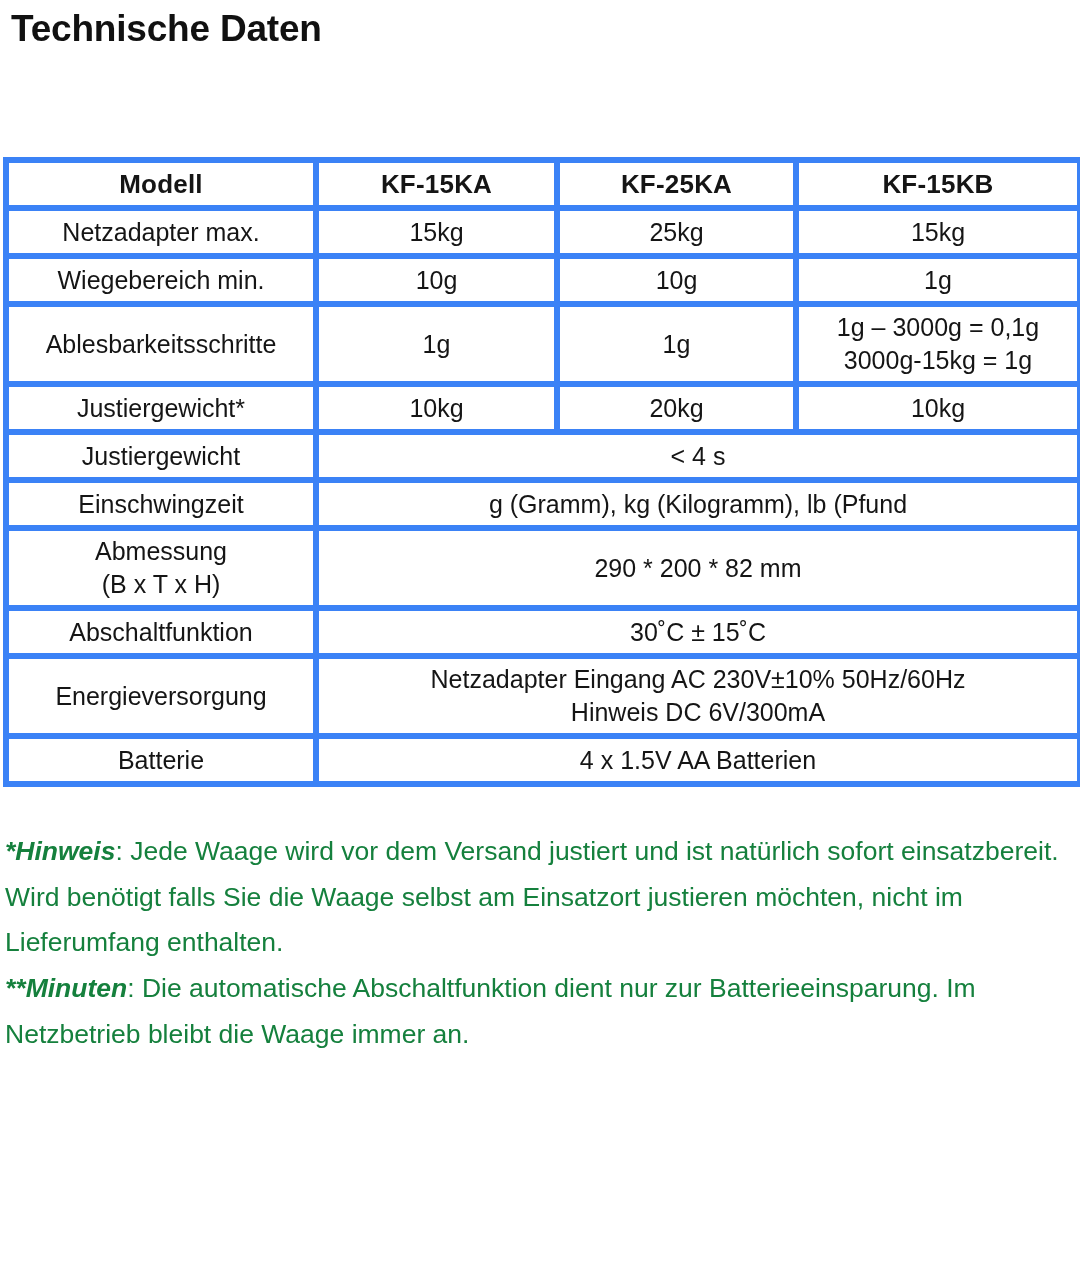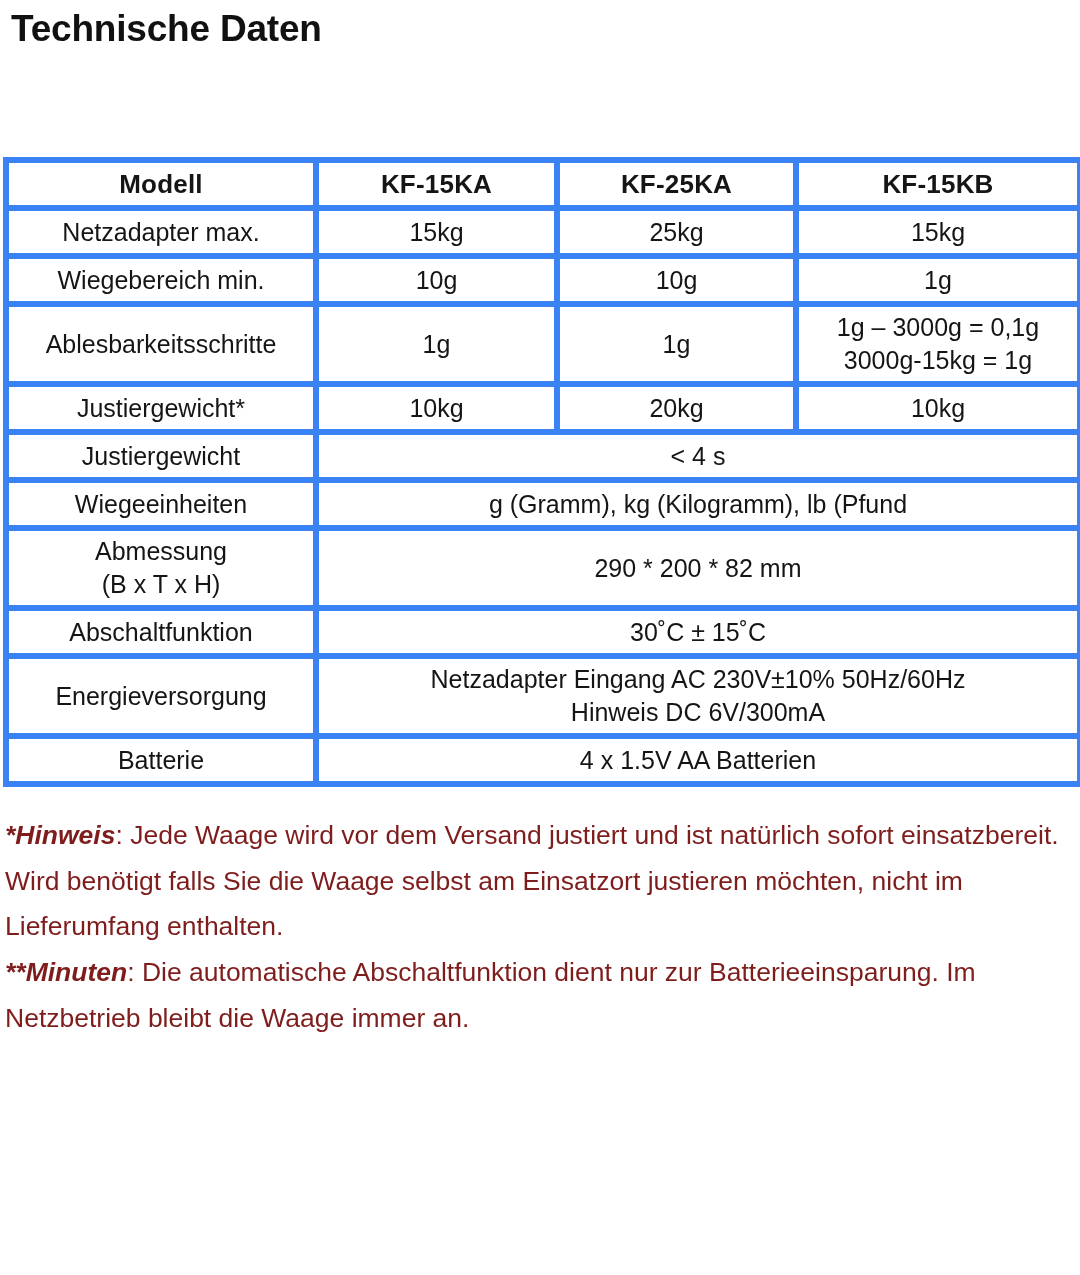--- a/index.html
+++ b/index.html
@@ -63,24 +63,24 @@
     font-weight: bold;
     font-size: 26px;
     letter-spacing: 0.2px;
   }
   .row-tall { height: 95px; }
   .cell-label { }
   .twoline { line-height: 1.52; }
 
   
   .notes {
-    margin: 26px 0 0 2px;
+    margin: 42px 0 0 2px;
     font-size: 26.5px;
     line-height: 1.72;
-    color: #7f1d1d;
+    color: #15803d;
   }
   .notes p { margin: 0; }
   .note-key {
     font-weight: bold;
     font-style: italic;
   }
 </style>
 </head>
 <body>
 
@@ -134,21 +134,21 @@
         <td>20kg</td>
         <td>10kg</td>
       </tr>
 
       <tr>
         <td class="cell-label">Justiergewicht</td>
         <td colspan="3">&lt; 4 s</td>
       </tr>
 
       <tr>
-        <td class="cell-label">Wiegeeinheiten</td>
+        <td class="cell-label">Einschwingzeit</td>
         <td colspan="3">g (Gramm), kg (Kilogramm), lb (Pfund</td>
       </tr>
 
       <tr class="row-tall">
         <td class="cell-label twoline">
           <div>Abmessung</div>
           <div>(B x T x H)</div>
         </td>
         <td colspan="3">290 * 200 * 82 mm</td>
       </tr>

